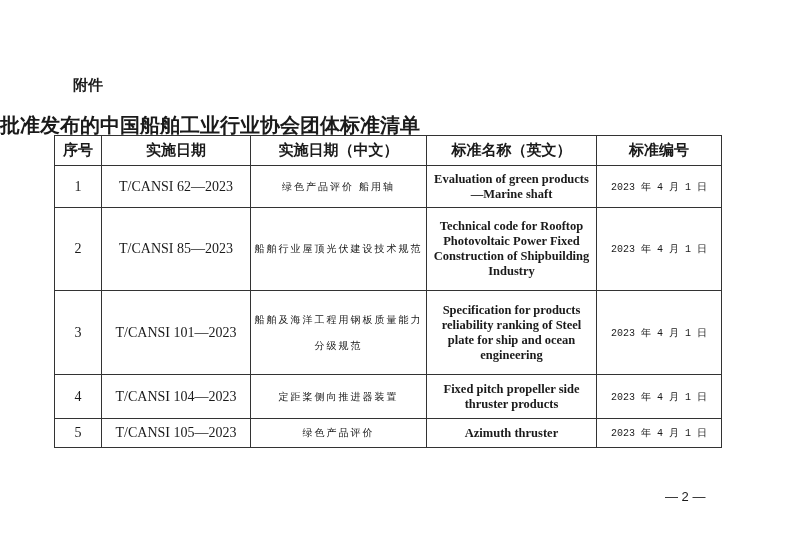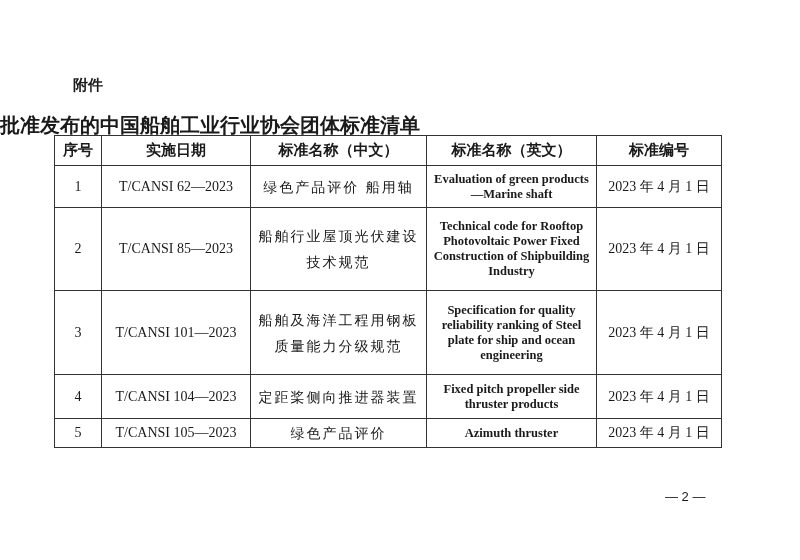--- a/index.html
+++ b/index.html
@@ -20,23 +20,23 @@
     table-layout: fixed; width: 667px;
   }
   table.std td, table.std th {
     border: 1.3px solid #333; text-align: center; vertical-align: middle; padding: 0 3px;
   }
   table.std th {
     height: 29px; font-size: 15px; font-weight: bold; font-family: "DejaVu Sans", sans-serif;
   }
   .c-no { font-size: 14px; font-family: "Liberation Serif", serif; }
   .c-code { font-size: 14px; font-family: "Liberation Serif", serif; }
-  .c-cn { font-size: 14px; font-family: "DejaVu Sans", sans-serif; letter-spacing: 2px; line-height: 26px; }
+  .c-cn { font-size: 10px; font-family: "DejaVu Sans", sans-serif; letter-spacing: 2px; line-height: 26px; }
   .c-en { font-size: 12.5px; font-weight: bold; font-family: "Liberation Serif", serif; line-height: 15px; margin-top: 32px; }
-  .c-date { font-size: 14px; font-family: Liberation Serif, serif; }
+  .c-date { font-size: 10px; font-family: Liberation Mono, monospace; }
   .page-num {
     position: absolute; left: 665px; top: 489px; font-size: 13px; font-family: "Liberation Sans", sans-serif;
   }
 </style>
 </head>
 <body>
 
 <div class="attach-label">附件</div>
 <div class="doc-title">批准发布的中国船舶工业行业协会团体标准清单</div>
 
@@ -45,21 +45,21 @@
     <col style="width:47px">
       <col style="width:149px">
       <col style="width:176px">
       <col style="width:170px">
       <col style="width:125px">
   </colgroup>
   <thead>
     <tr>
       <th>序号</th>
       <th>实施日期</th>
-      <th>标准名称（中文）</th>
+      <th>实施日期（中文）</th>
       <th>标准名称（英文）</th>
       <th>标准编号</th>
     </tr>
   </thead>
   <tbody>
     <tr style="height:42px">
       <td class="c-no">1</td>
       <td class="c-code">T/CANSI 62—2023</td>
       <td class="c-cn">绿色产品评价 船用轴</td>
       <td class="c-en">Evaluation of green products—Marine shaft</td>
@@ -69,21 +69,21 @@
       <td class="c-no">2</td>
       <td class="c-code">T/CANSI 85—2023</td>
       <td class="c-cn">船舶行业屋顶光伏建设技术规范</td>
       <td class="c-en">Technical code for Rooftop Photovoltaic Power Fixed Construction of Shipbuilding Industry</td>
       <td class="c-date">2023 年 4 月 1 日</td>
     </tr>
     <tr style="height:84px">
       <td class="c-no">3</td>
       <td class="c-code">T/CANSI 101—2023</td>
       <td class="c-cn">船舶及海洋工程用钢板质量能力分级规范</td>
-      <td class="c-en">Specification for quality reliability ranking of Steel plate for ship and ocean engineering</td>
+      <td class="c-en">Specification for products reliability ranking of Steel plate for ship and ocean engineering</td>
       <td class="c-date">2023 年 4 月 1 日</td>
     </tr>
     <tr style="height:44px">
       <td class="c-no">4</td>
       <td class="c-code">T/CANSI 104—2023</td>
       <td class="c-cn">定距桨侧向推进器装置</td>
       <td class="c-en">Fixed pitch propeller side thruster products</td>
       <td class="c-date">2023 年 4 月 1 日</td>
     </tr>
     <tr style="height:29px">

